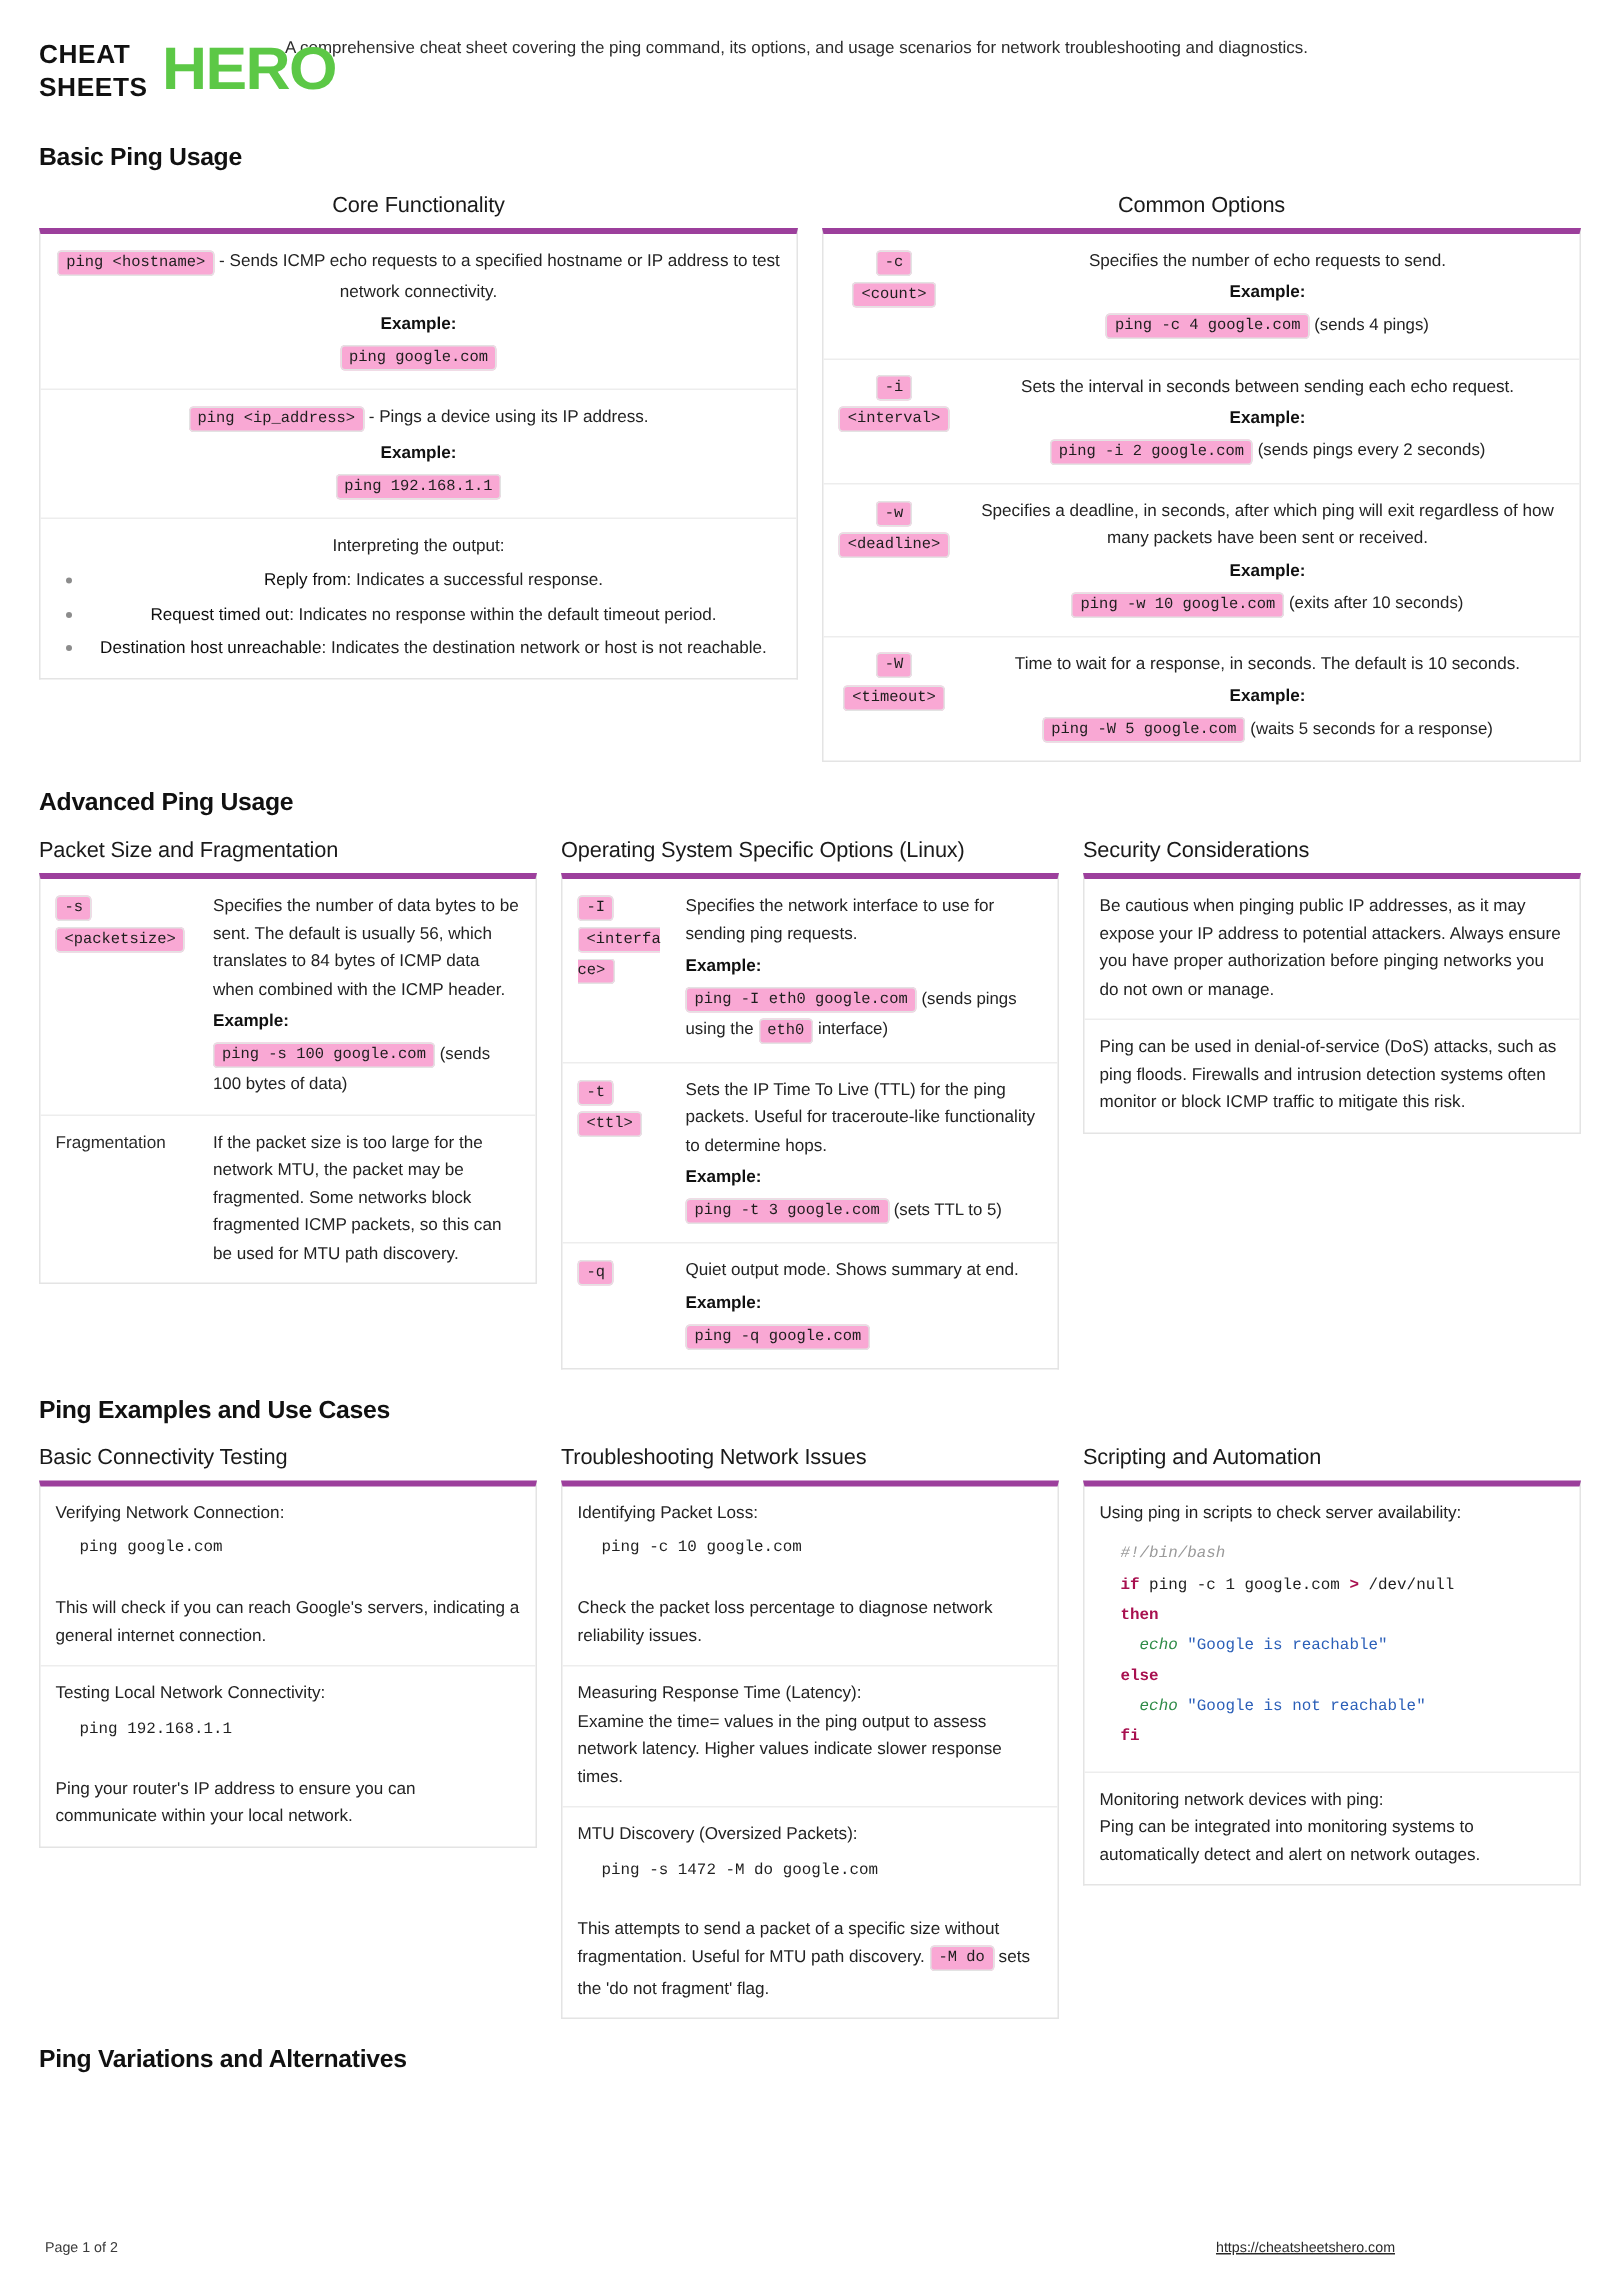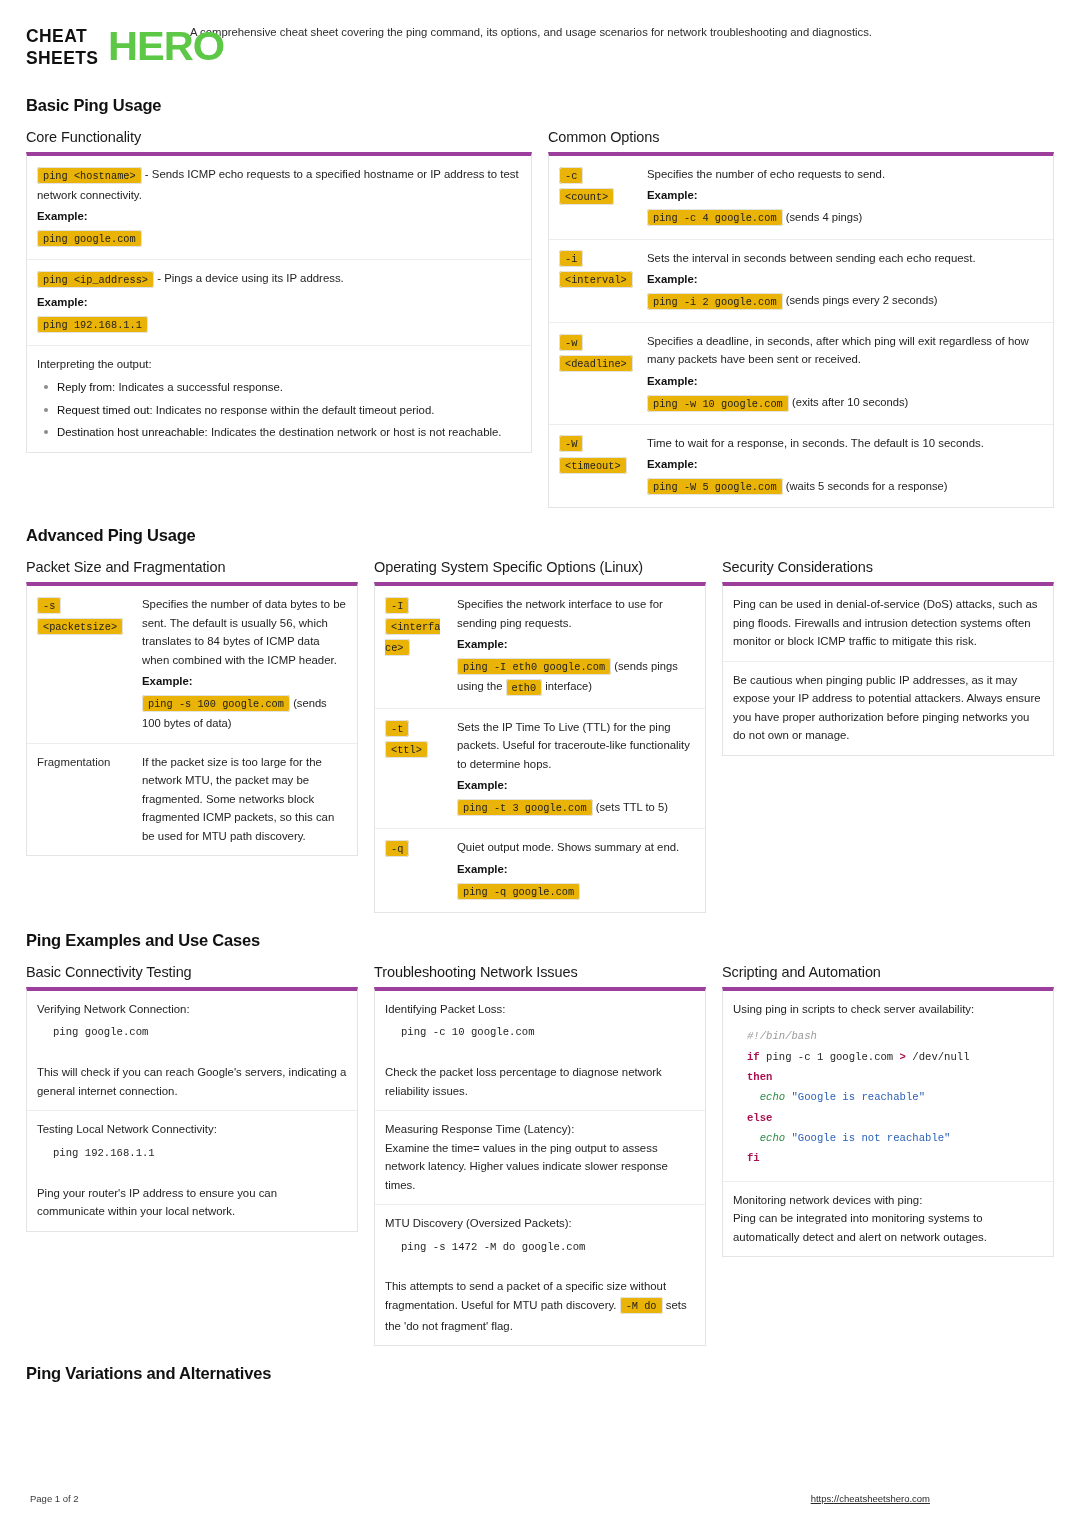--- a/index.html
+++ b/index.html
@@ -126,21 +126,21 @@
 
   
   .w-opt-common { width: 88px; }
   .w-opt-packet { width: 105px; }
   .w-opt-os     { width: 72px; }
 
   
   code.chip {
     font-family: "Liberation Mono", monospace;
     font-size: 10.3px;
-    background: #eab308;
+    background: #f9a8d4;
     border: 1px solid #e3e3e3;
     border-radius: 3px;
     padding: 1.5px 5px;
     color: #1e1e1e;
     white-space: pre-wrap;
     overflow-wrap: break-word;
     display: inline;
     line-height: 1.9;
   }
   .opt-chips code.chip {
@@ -186,20 +186,21 @@
     border-radius: 50%;
     background: #8c8c8c;
   }
   .b { font-weight: normal; color: #0f0f0f; }
 
   
   .grid-2 {
     display: flex;
     gap: 16px;
     align-items: flex-start;
+    text-align: center;
   }
   .grid-2 > * { flex: 1 1 0; min-width: 0; }
   .grid-3 {
     display: flex;
     gap: 16px;
     align-items: flex-start;
   }
   .grid-3 > * { flex: 1 1 0; min-width: 0; }
 
   
@@ -432,24 +433,24 @@
             </div>
           </div>
 
         </div>
       </div>
 
       <div>
         <h3 class="sub-title">Security Considerations</h3>
         <div class="card">
           <div class="row">
+            <div class="cell cell-full">Be cautious when pinging public IP addresses, as it may expose your IP address to potential attackers. Always ensure you have proper authorization before pinging networks you do not own or manage.</div>
+          </div>
+          <div class="row">
             <div class="cell cell-full">Ping can be used in denial-of-service (DoS) attacks, such as ping floods. Firewalls and intrusion detection systems often monitor or block ICMP traffic to mitigate this risk.</div>
-          </div>
-          <div class="row">
-            <div class="cell cell-full">Be cautious when pinging public IP addresses, as it may expose your IP address to potential attackers. Always ensure you have proper authorization before pinging networks you do not own or manage.</div>
           </div>
         </div>
       </div>
 
     </div>
 
     <h2 class="section-title">Ping Examples and Use Cases</h2>
 
     <div class="grid-3">
 

